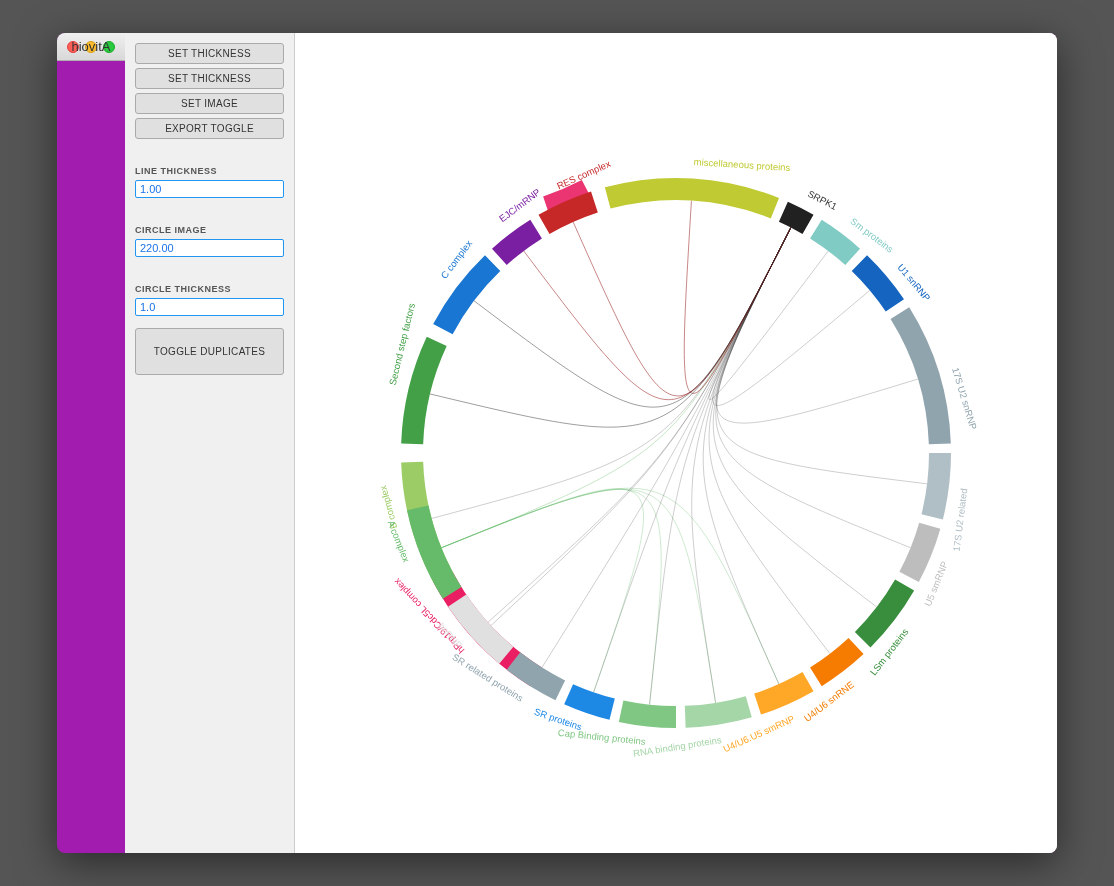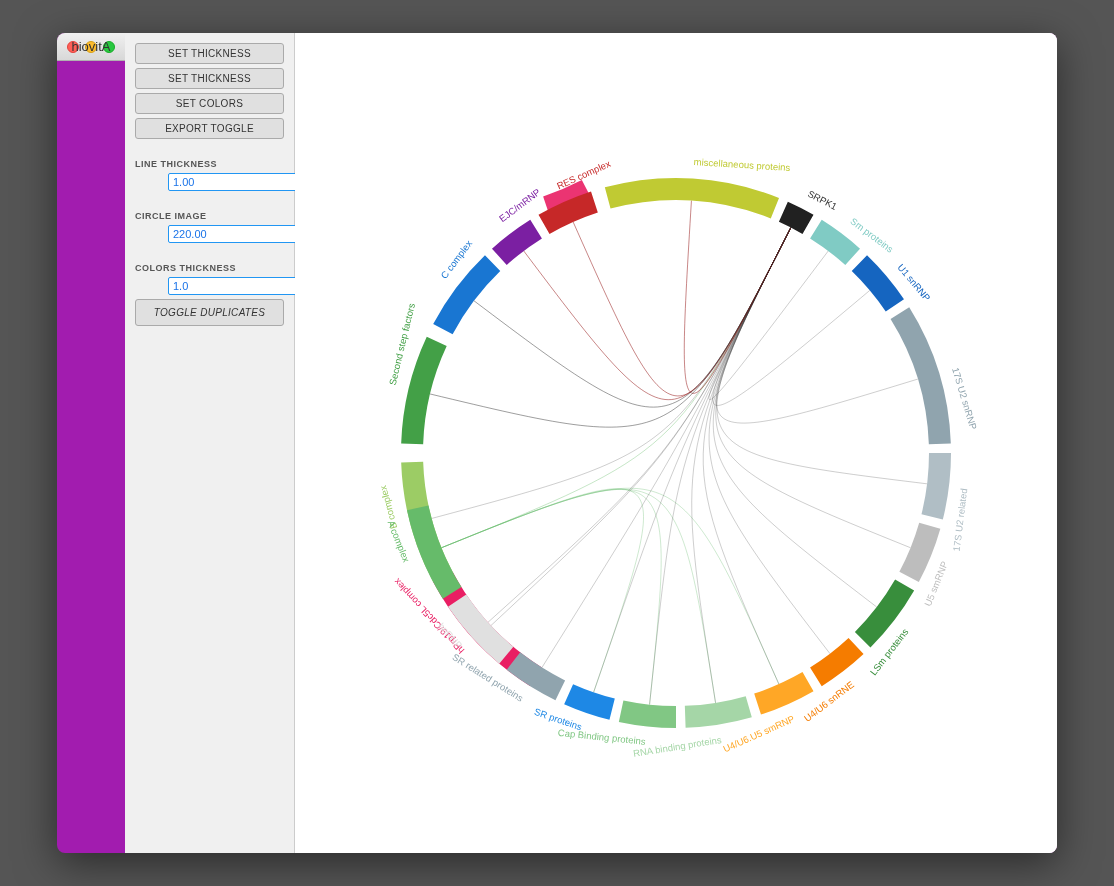--- a/index.html
+++ b/index.html
@@ -74,34 +74,33 @@
       font-size: 10px;
       color: #333;
       cursor: pointer;
       text-align: center;
       letter-spacing: 0.3px;
       font-weight: 500;
     }
     .sidebar-label {
       font-size: 9px;
       color: #555;
-      margin-top: 16px;
+      margin-top: 23px;
       font-weight: 600;
       letter-spacing: 0.5px;
     }
     .sidebar-input {
       width: 100%;
       padding: 2px 4px;
       font-size: 11px;
       border: 1px solid #2196F3;
       border-radius: 2px;
       background: white;
       color: #1a73e8;
       outline: none;
-      margin-left: 33px;
     }
     .main {
       flex: 1;
       background: white;
       display: flex;
       justify-content: center;
       align-items: center;
       overflow: hidden;
     }
     svg text {
@@ -117,29 +116,29 @@
       <span class="tl tl-red"></span>
       <span class="tl tl-yellow"></span>
       <span class="tl tl-green"></span>
     </div>
     <span class="window-title">hiovitA</span>
   </div>
   <div class="content">
     <div class="sidebar">
       <button class="sidebar-btn">SET THICKNESS</button>
       <button class="sidebar-btn">SET THICKNESS</button>
-      <button class="sidebar-btn">SET COLORS</button>
+      <button class="sidebar-btn">SET IMAGE</button>
       <button class="sidebar-btn">EXPORT TOGGLE</button>
       <div class="sidebar-label">LINE THICKNESS</div>
       <input class="sidebar-input" type="text" value="1.00" style="">
       <div class="sidebar-label">CIRCLE IMAGE</div>
       <input class="sidebar-input" type="text" value="220.00" style="">
-      <div class="sidebar-label">COLORS THICKNESS</div>
+      <div class="sidebar-label">CIRCLE THICKNESS</div>
       <input class="sidebar-input" type="text" value="1.0" style="">
-      <button class="sidebar-btn" style="margin-top:0; padding: 6px 4px; white-space: normal; line-height:1.3;font-style:italic;">TOGGLE DUPLICATES</button>
+      <button class="sidebar-btn" style="margin-top:8px; padding: 16px 4px; white-space: normal; line-height:1.3;">TOGGLE DUPLICATES</button>
     </div>
     <div class="main">
       <svg width="760" height="760" viewBox="0 0 760 760">
         <defs>
           <filter id="blur1">
             <feGaussianBlur stdDeviation="0.5"></feGaussianBlur>
           </filter>
         </defs>
 
         <rect width="760" height="760" fill="white"></rect>

